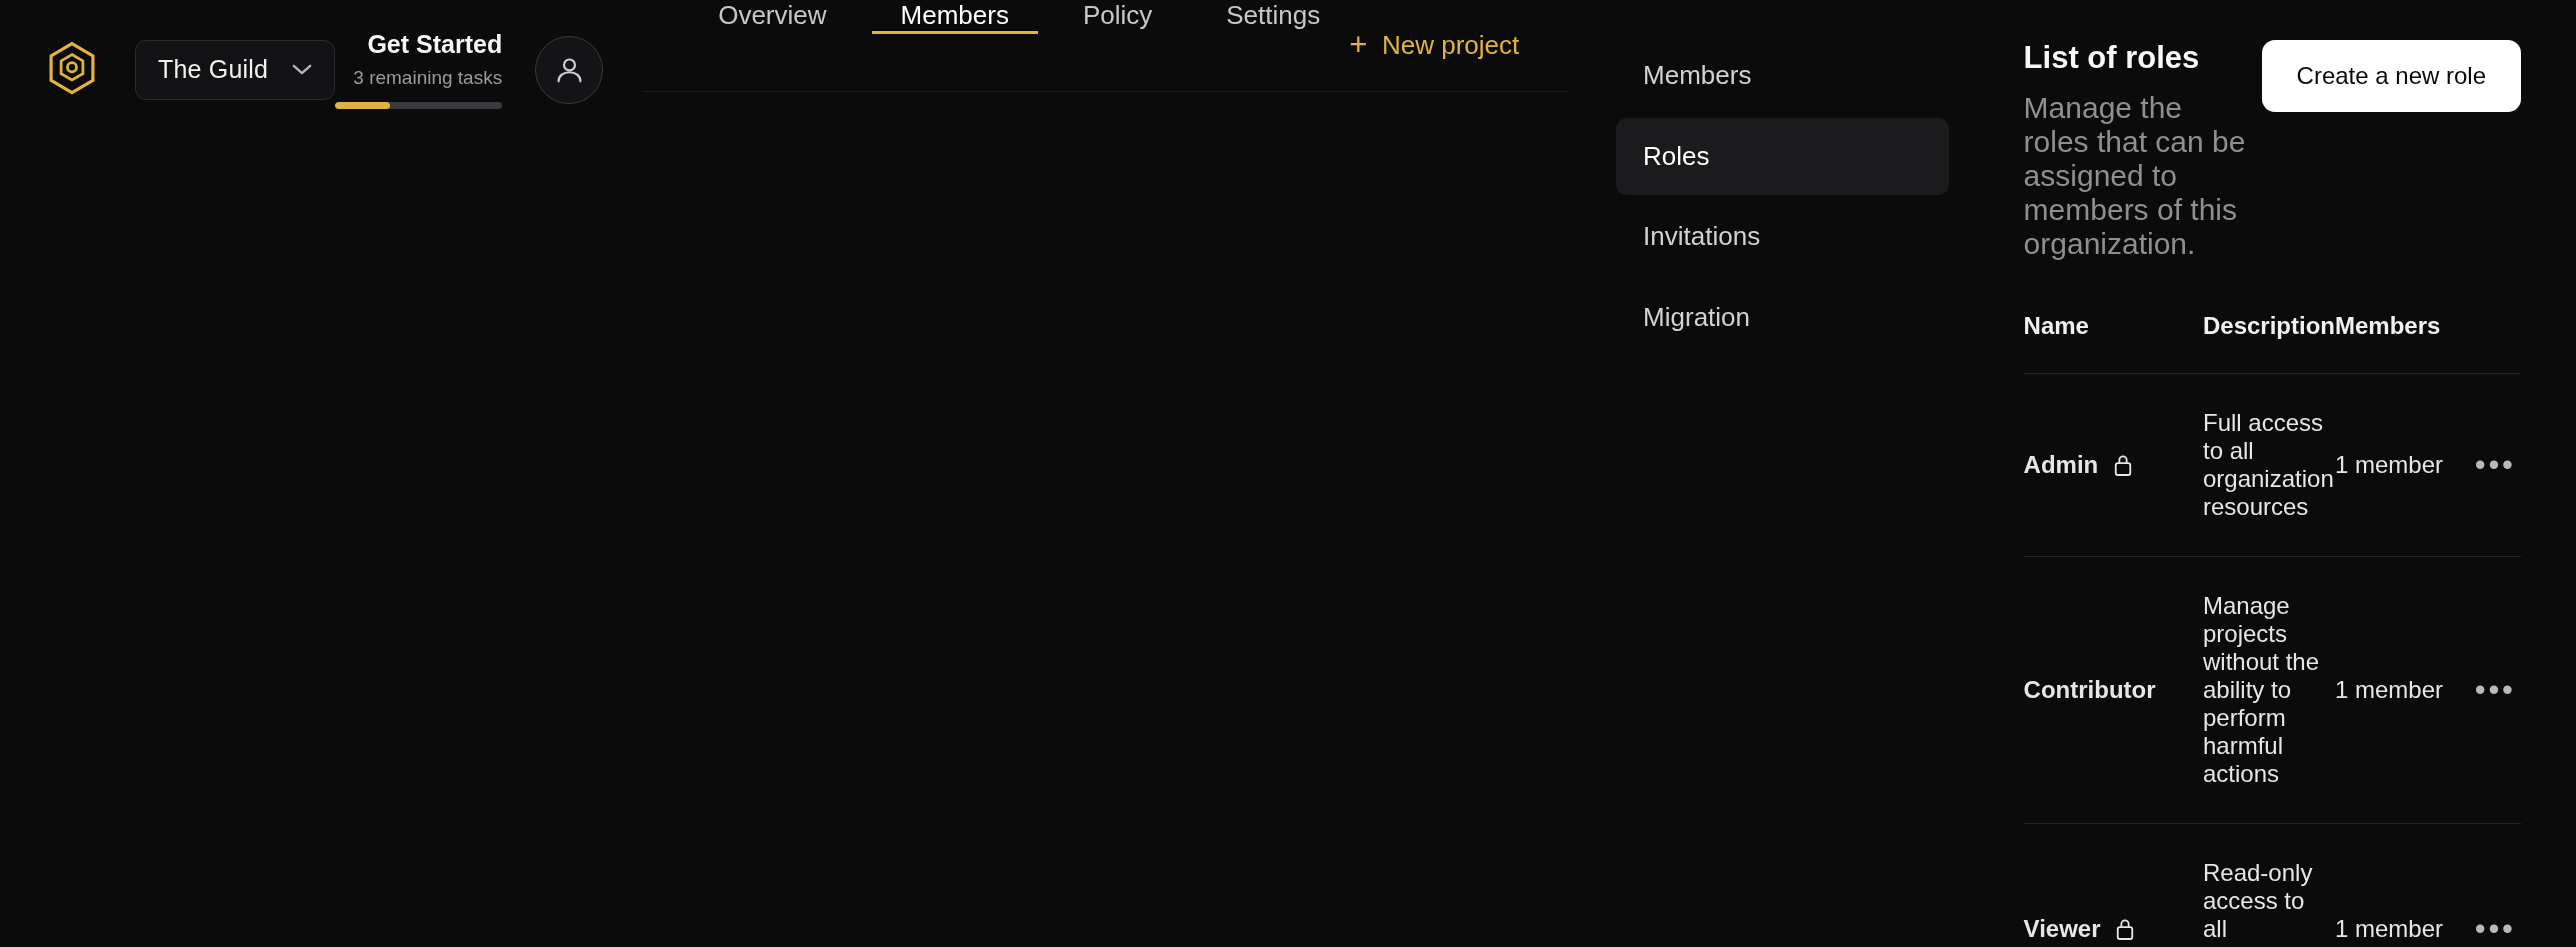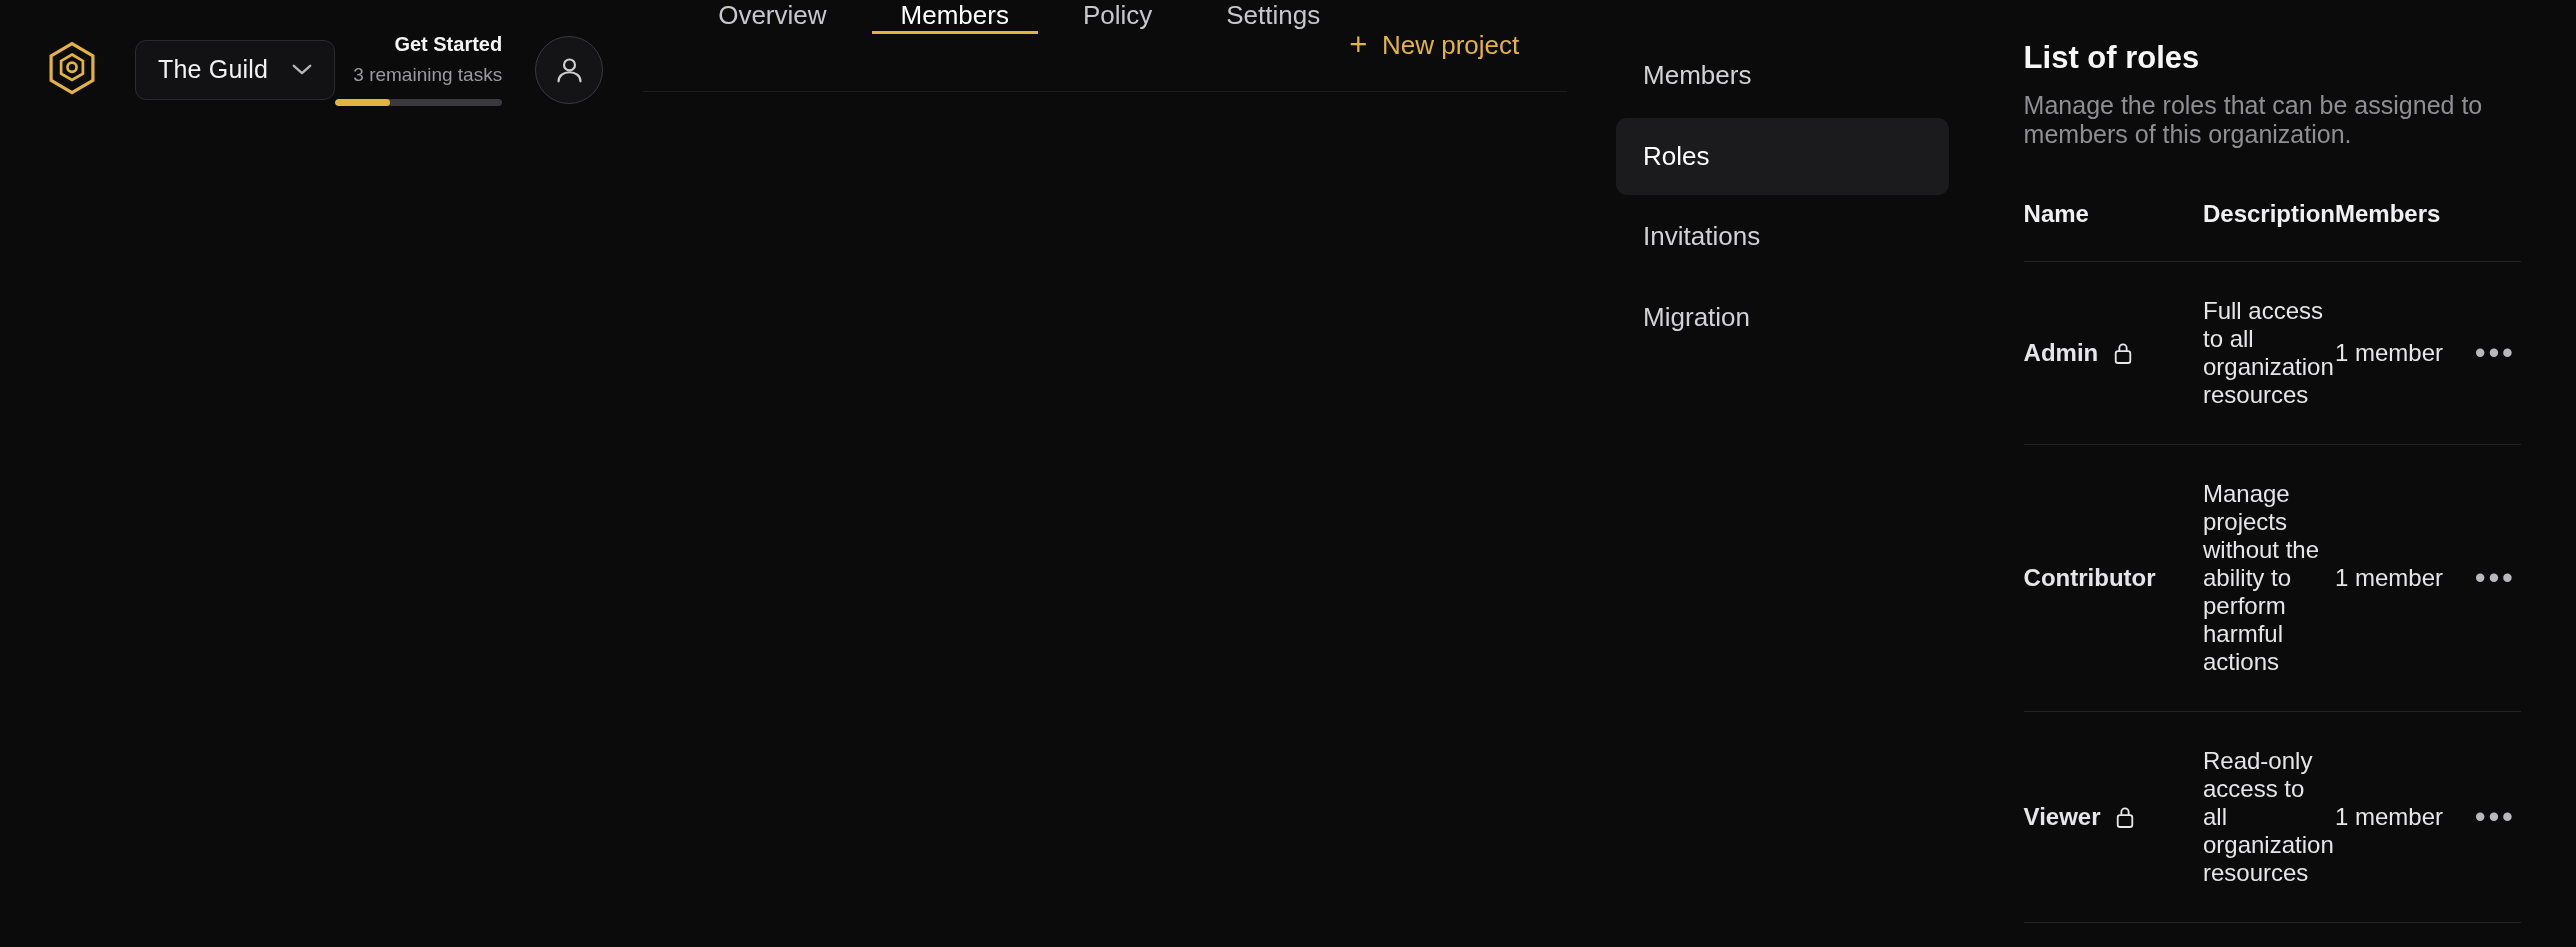--- a/index.html
+++ b/index.html
@@ -36,21 +36,21 @@
     display: flex;
     align-items: center;
     justify-content: space-between;
     padding: 0 22px;
   }
   .org-switcher .name { font-size: 25px; color: #f2f2f2; letter-spacing: 0.2px; }
   .chev { margin-left: 24px; display:flex; align-items:center; }
   .spacer { flex: 1 1 auto; }
 
   .getstarted { text-align: right; margin-right: 33px; }
-  .getstarted .title { font-size: 20px; font-weight: 700; color: #f5f5f5; }
+  .getstarted .title { font-size: 25px; font-weight: 700; color: #f5f5f5; }
   .getstarted .sub { font-size: 19px; color: #9a9a9e; margin-top: 7.3px; }
   .progress {
     margin-top: 13px;
     width: 167px;
     height: 7.3px;
     background: #3a3a3e;
     border-radius: 5.5px;
     overflow: hidden;
     margin-left: auto;
   }
@@ -105,21 +105,21 @@
     color: #d2d2d6;
     margin-bottom: 3.7px;
     cursor: pointer;
   }
   .side-item.active { background: #1b1b1d; color: #ffffff; }
 
   .main { flex: 1 1 auto; padding: 40px 55px 0 26px; min-width: 0; }
   .main-head { display: flex; align-items: flex-start; gap: 12px; }
   .head-text { flex: 1 1 auto; }
   .page-title { font-size: 31px; font-weight: 700; color: #f7f7f7; }
-  .page-sub { font-size: 25px; color: #8e8e93; margin-top: 14.7px; }
+  .page-sub { font-size: 30px; color: #8e8e93; margin-top: 14.7px; }
 
   .create-btn {
     flex: none;
     background: #ffffff;
     color: #0a0a0a;
     font-size: 24px;
     font-weight: 400;
     border: none;
     border-radius: 13px;
     padding: 22px 35px;
@@ -225,20 +225,21 @@
       <div class="side-item">Migration</div>
     </div>
 
     <div class="main">
 
       <div class="main-head">
         <div class="head-text">
           <div class="page-title">List of roles</div>
           <div class="page-sub">Manage the roles that can be assigned to members of this organization.</div>
         </div>
+        <button class="create-btn">Create a new role</button>
       </div>
 
       <table class="roles">
         <thead>
           <tr>
             <th class="col-name">Name</th>
             <th class="col-desc">Description</th>
             <th class="col-members">Members</th>
             <th class="col-actions"></th>
           </tr>

